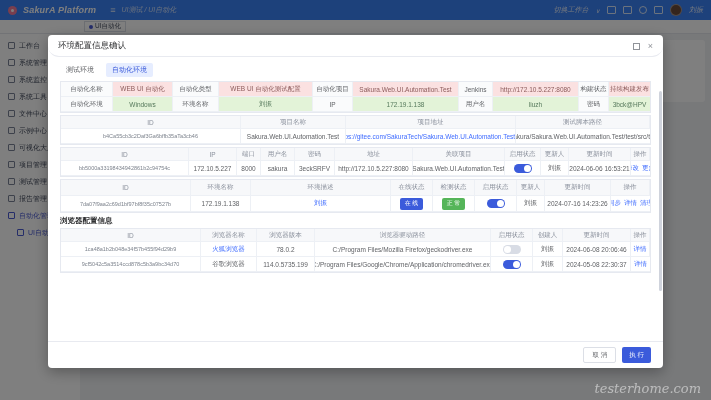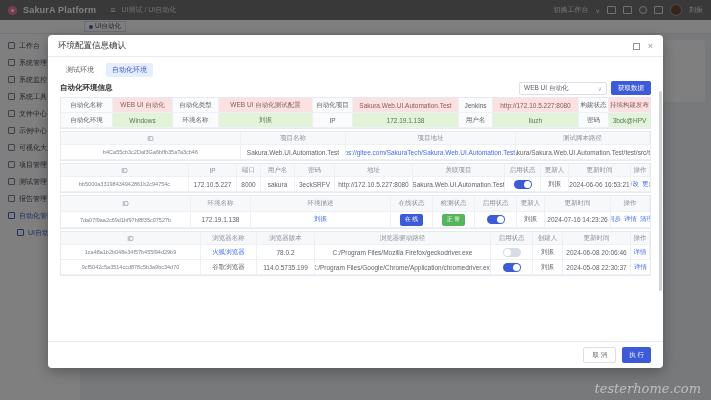--- a/index.html
+++ b/index.html
@@ -1,19 +1,19 @@
 <!DOCTYPE html>
 <html><head>
 <meta charset="utf-8">
 <style>
   * { margin:0; padding:0; box-sizing:border-box; font-family:"Liberation Sans", sans-serif; }
   html,body { width:711px; height:400px; overflow:hidden; background:#f0f2f5; }
 
   
-  .navbar { height:20px; background:#737373; display:flex; align-items:center; padding:0 8px; gap:6px; position:relative; z-index:1; }
+  .navbar { height:20px; background:#3b82f6; display:flex; align-items:center; padding:0 8px; gap:6px; position:relative; z-index:1;font-style:italic; }
   .logo-dot { width:9px; height:9px; border-radius:50%; background:#f27d9d; position:relative; flex:0 0 auto; }
   .logo-dot::after { content:""; position:absolute; left:3px; top:3px; width:3px; height:3px; border-radius:50%; background:#fff; }
   .brand { color:#fff; font-size:9px; font-weight:bold; letter-spacing:.2px; white-space:nowrap; }
   .nav-collapse { color:rgba(255,255,255,.85); font-size:9px; margin-left:8px; }
   .crumb { color:rgba(255,255,255,.75); font-size:7px; white-space:nowrap; }
   .nav-right { margin-left:auto; display:flex; align-items:center; gap:7px; color:rgba(255,255,255,.85); font-size:7px; }
   .nav-ic { width:9px; height:8px; border:1px solid rgba(255,255,255,.8); border-radius:1px; }
   .nav-ic.round { border-radius:50%; width:8px; }
   .avatar { width:12px; height:12px; border-radius:50%; background:#6b4a3a; border:1px solid rgba(255,255,255,.4); }
   .caret { font-size:6px; }
@@ -30,21 +30,21 @@
   .side-item .ic { width:7px; height:7px; border:1px solid #7a8296; border-radius:1px; flex:0 0 auto; }
   .side-item.active { color:#4a5ad2; }
   .side-item.active .ic { border-color:#4a5ad2; }
   .side-item.sub { padding-left:17px; }
   .main { flex:1; position:relative; background:#f0f2f5; }
   .main-card { position:absolute; top:6px; left:6px; right:6px; height:62px; background:#fff; border-radius:3px; }
 
   
   .overlay { position:fixed; inset:0; background:rgba(0,0,0,.5); z-index:10; }
   .modal { position:fixed; left:48px; top:35px; width:615px; height:333px; background:#fff; border-radius:4px; z-index:20; display:flex; flex-direction:column; box-shadow:0 4px 14px rgba(0,0,0,.3); }
-  .m-head { display:flex; align-items:center; padding:5px 10px 4px; border-bottom:1px solid #e8eaf0; }
+  .m-head { display:flex; align-items:center; padding:5px 10px 4px; border-bottom:1px solid #e8eaf0;border-radius:11px; }
   .m-title { font-size:8.5px; color:#303133; }
   .m-head-ics { margin-left:auto; display:flex; gap:8px; align-items:center; color:#909399; }
   .ic-fs { width:7px; height:7px; border:1px solid #909399; }
   .ic-x { font-size:9px; line-height:1; color:#909399; }
   .m-body { flex:1; padding:3px 12px 0; overflow:hidden; position:relative; }
   .m-scroll { position:absolute; right:1px; top:34px; width:3px; height:200px; background:#cfd3dc; border-radius:2px; }
   .m-foot { border-top:1px solid #e8eaf0; padding:5px 12px; display:flex; justify-content:flex-end; gap:6px; }
 
   .tabs { display:flex; gap:6px; margin:3px 0 4px; align-items:center; }
   .tab { font-size:7px; color:#606266; padding:2px 6px; border-radius:2px; }
@@ -185,30 +185,20 @@
   </div>
 
   <div class="m-body">
     <div class="m-scroll"></div>
 
     <div class="tabs">
       <span class="tab">测试环境</span>
       <span class="tab active">自动化环境</span>
     </div>
 
-    <div class="secrow">
-      <span class="sectitle">自动化环境信息</span>
-      <span class="secctrl">
-        <span class="sel" style="width:88px;">
-          <span>WEB UI 自动化</span>
-          <span class="sel-caret" style="margin-left:auto;">∨</span>
-        </span>
-        <button class="btn-primary">获取数据</button>
-      </span>
-    </div>
     <div class="tbl kv">
       <div class="c lbl">自动化名称</div>
       <div class="c pink">WEB UI 自动化</div>
       <div class="c lbl">自动化类型</div>
       <div class="c pink">WEB UI 自动化测试配置</div>
       <div class="c lbl">自动化项目</div>
       <div class="c pink">Sakura.Web.UI.Automation.Test</div>
       <div class="c lbl">Jenkins</div>
       <div class="c pink">http://172.10.5.227:8080</div>
       <div class="c lbl">构建状态</div>
@@ -290,20 +280,23 @@
         </div>
       <div class="c">刘振</div>
       <div class="c">2024-07-16 14:23:26</div>
       <div class="c ops">
         <span class="link">同步</span>
         <span class="link">详情</span>
         <span class="link">清理</span>
       </div>
     </div>
 
+    <div class="secrow">
+        <span class="sectitle">浏览器配置信息</span>
+      </div>
     <div class="tbl t5">
       <div class="c hd">ID</div>
       <div class="c hd">浏览器名称</div>
       <div class="c hd">浏览器版本</div>
       <div class="c hd">浏览器驱动路径</div>
       <div class="c hd">启用状态</div>
       <div class="c hd">创建人</div>
       <div class="c hd">更新时间</div>
       <div class="c hd">操作</div>
 

